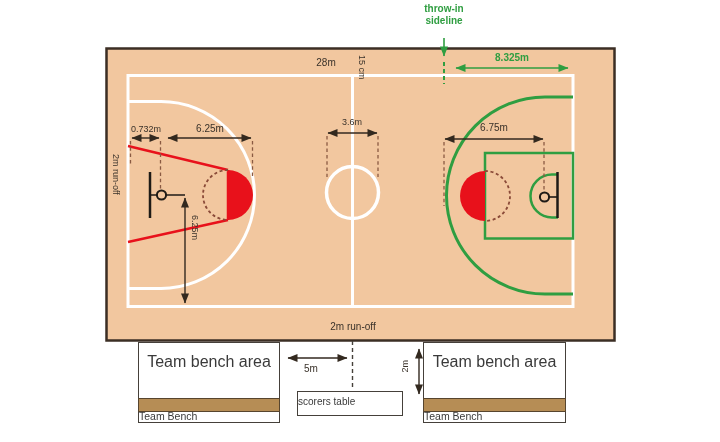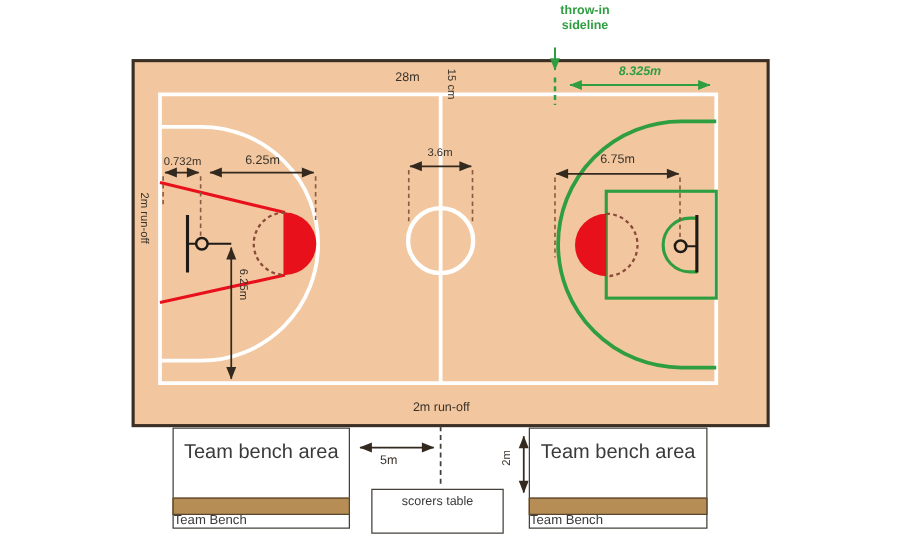--- a/index.html
+++ b/index.html
@@ -5,28 +5,28 @@
   html,body{margin:0;padding:0;background:#ffffff;}
   #stage{position:relative;width:720px;height:442px;background:#ffffff;overflow:hidden;
          font-family:"Liberation Sans",sans-serif;}
   #stage svg{position:absolute;left:0;top:0;}
   .lbl{position:absolute;color:#3a322a;font-size:10px;line-height:1.2;white-space:nowrap;}
   .ctr{transform:translateX(-50%);}
   .grn{color:#2f9e41;font-weight:bold;}
   .v{writing-mode:vertical-rl;}
   .vup{writing-mode:vertical-rl;transform:rotate(180deg);}
   .small{font-size:9px;}
-  .tctr{text-align:center;margin-left:24px;}
+  .tctr{text-align:center;}
   .bench-box{position:absolute;background:#ffffff;border:1.5px solid #45403a;box-sizing:border-box;}
   .bench-area-lbl{position:absolute;left:0;right:0;top:10px;text-align:center;font-size:16px;color:#3a3a3a;}
   .bench-bar{position:absolute;left:-1px;right:-1px;top:55px;height:12px;background:#b68d55;
              border:1px solid #57452e;}
   .bench-lbl{position:absolute;left:0;right:0;bottom:0;font-size:10.5px;color:#3a3a3a;}
-  .scorers-box{position:absolute;left:297px;top:391px;width:106px;height:36px;background:#fff;
-               border:1.5px solid #45403a;box-sizing:border-box;text-align:center;
+  .scorers-box{position:absolute;left:297px;top:391px;width:106px;height:25px;background:#fff;
+               border:1.5px solid #45403a;box-sizing:border-box;text-align:left;
                font-size:10px;color:#3a3a3a;line-height:20px;}
 </style>
 </head>
 <body>
 
 <div id="stage">
 
   <svg width="720" height="442" viewBox="0 0 720 442">
     <defs>
       <marker id="ad" markerUnits="userSpaceOnUse" markerWidth="11" markerHeight="9" viewBox="0 0 11 9" refX="10" refY="4.5" orient="auto-start-reverse">
@@ -96,21 +96,21 @@
       <line x1="419" y1="349" x2="419" y2="394" marker-start="url(#ad)" marker-end="url(#ad)"></line>
     </g>
 
     <line x1="352.5" y1="341" x2="352.5" y2="390" stroke="#45403a" stroke-width="1.4" stroke-dasharray="4 3"></line>
   </svg>
 
   <div class="lbl grn ctr tctr" style="left:444px;top:3px;">
     <div>throw-in</div>
     <div>sideline</div>
   </div>
-  <div class="lbl grn ctr" style="left:512px;top:52px;font-style:italic;">8.325m</div>
+  <div class="lbl grn ctr" style="left:512px;top:52px;">8.325m</div>
 
   <div class="lbl ctr" style="left:326px;top:57px;">28m</div>
   <div class="lbl v small" style="left:356px;top:55px;">15 cm</div>
 
   <div class="lbl ctr small" style="left:352px;top:117px;text-align:right;">3.6m</div>
 
   <div class="lbl ctr small" style="left:146px;top:124px;">0.732m</div>
   <div class="lbl ctr" style="left:210px;top:123px;">6.25m</div>
   <div class="lbl v small" style="left:189px;top:215px;">6.25m</div>
 

